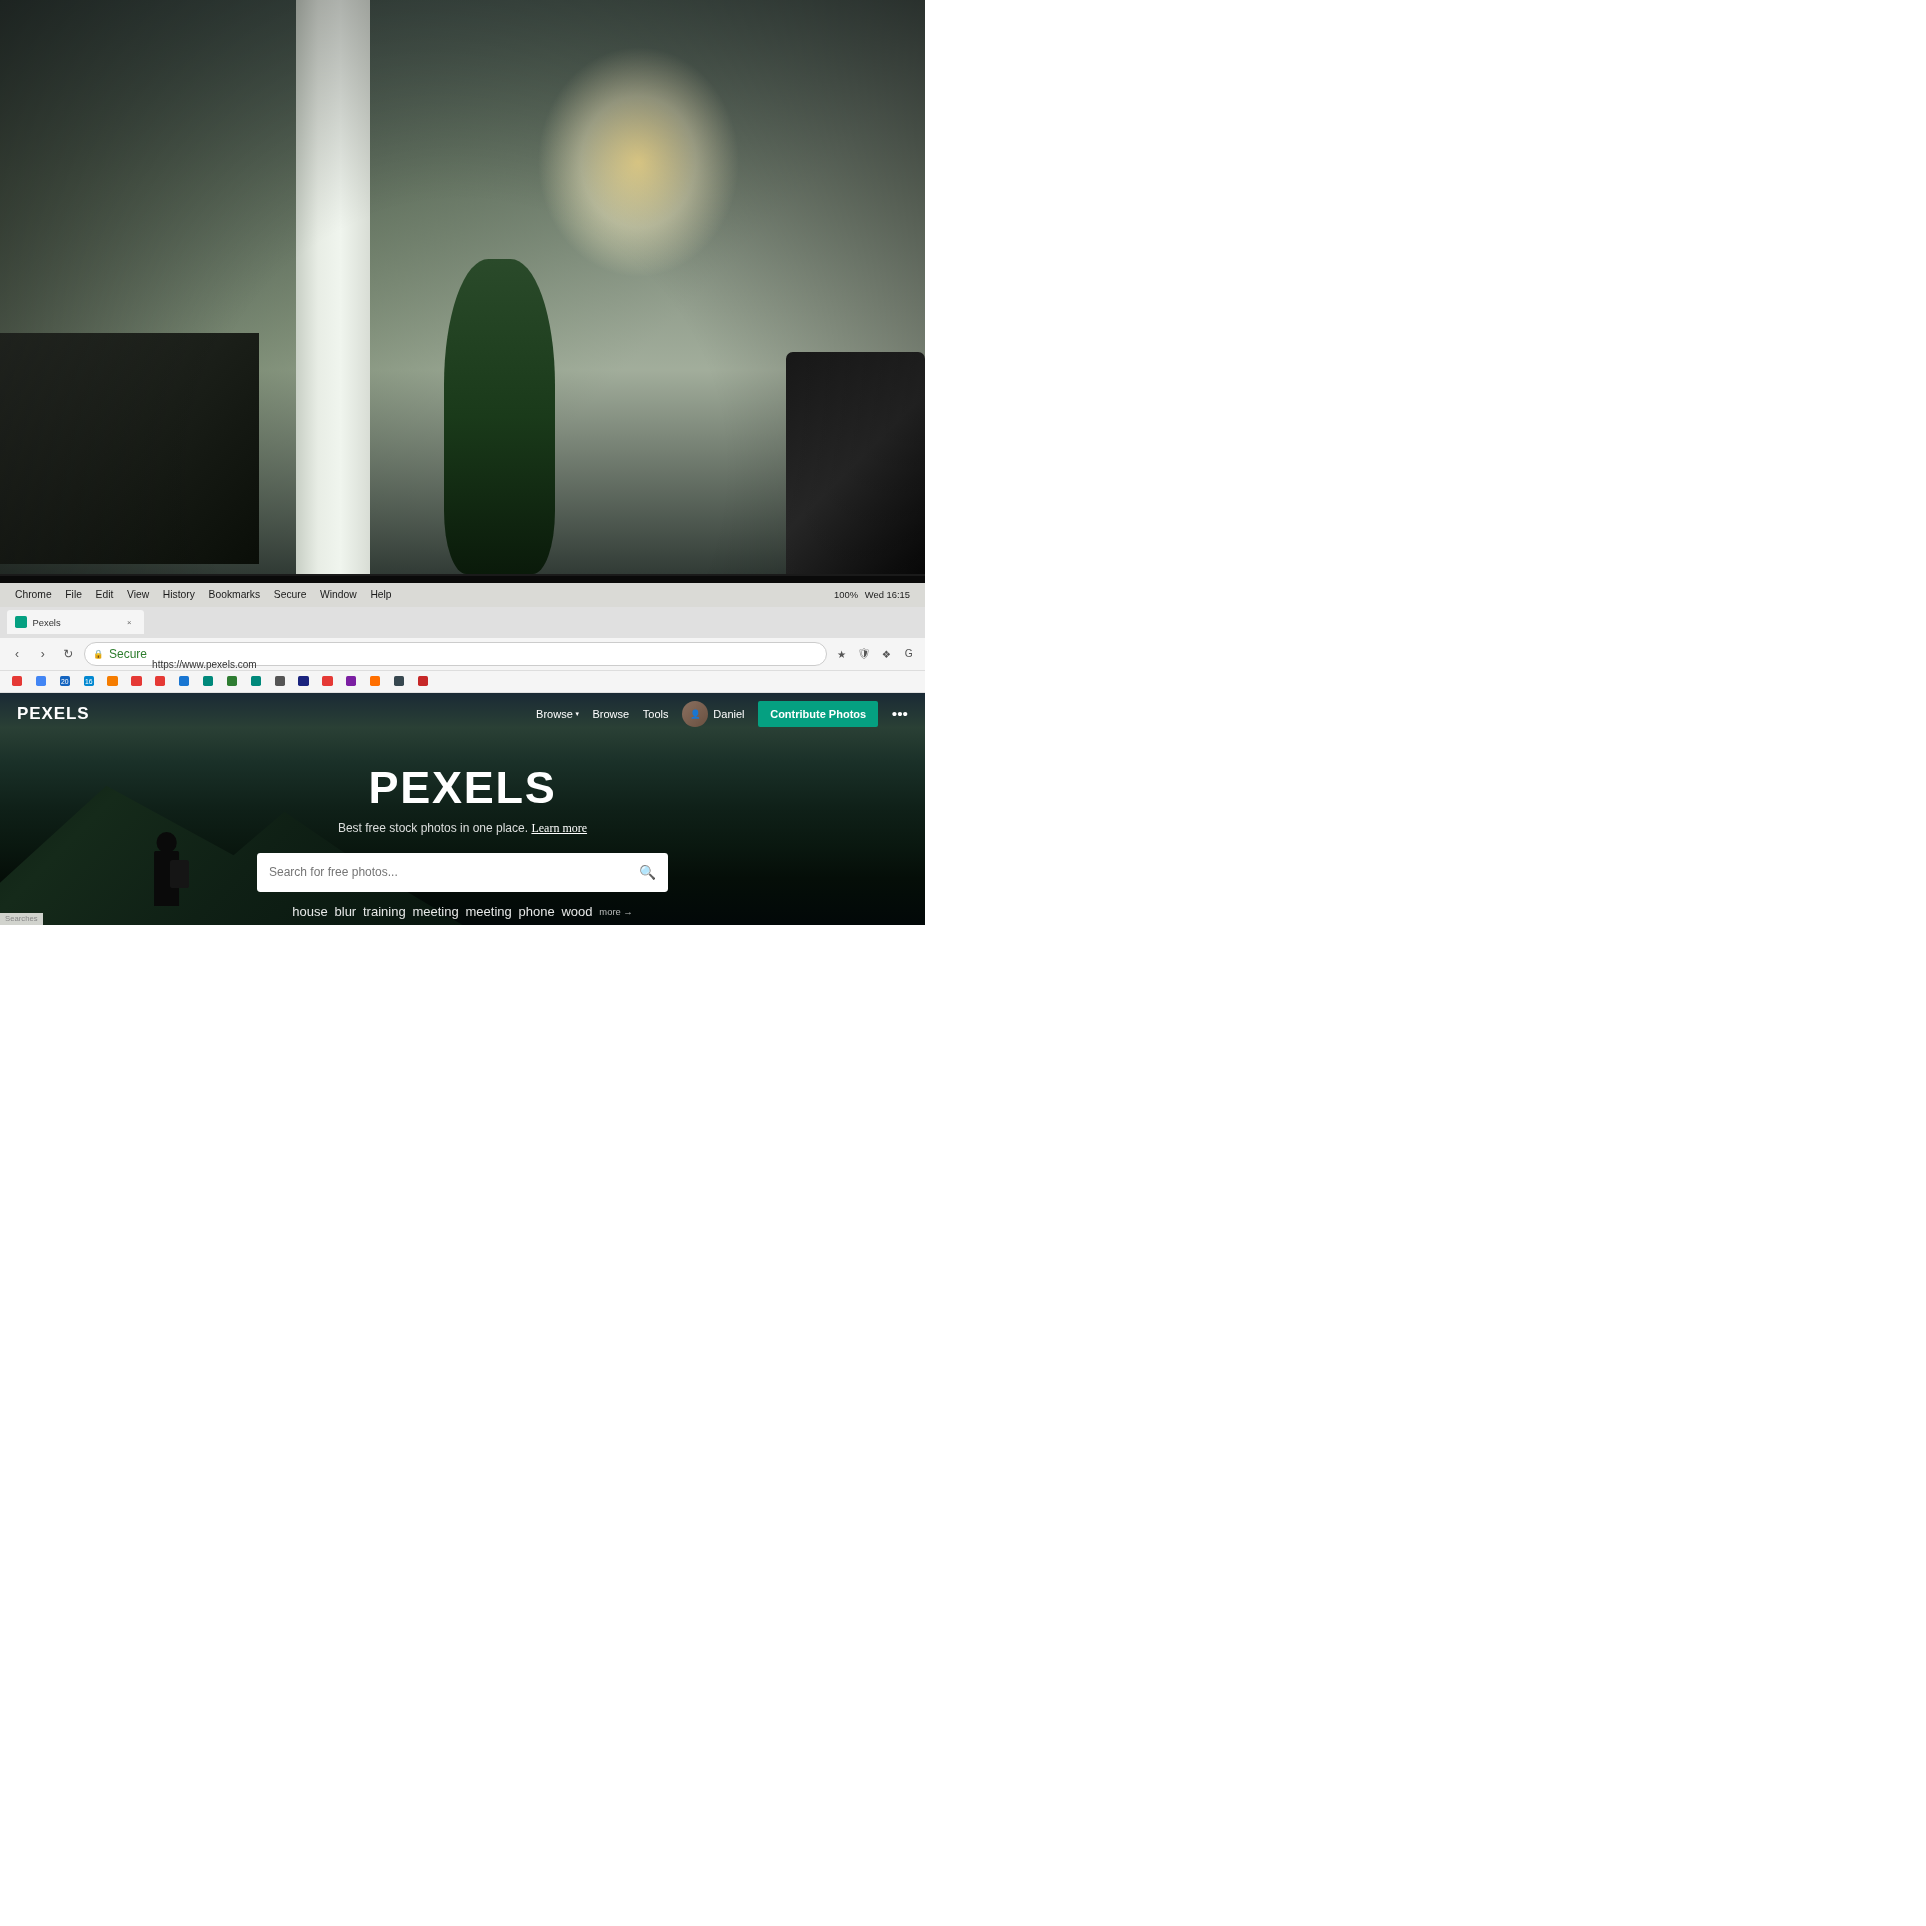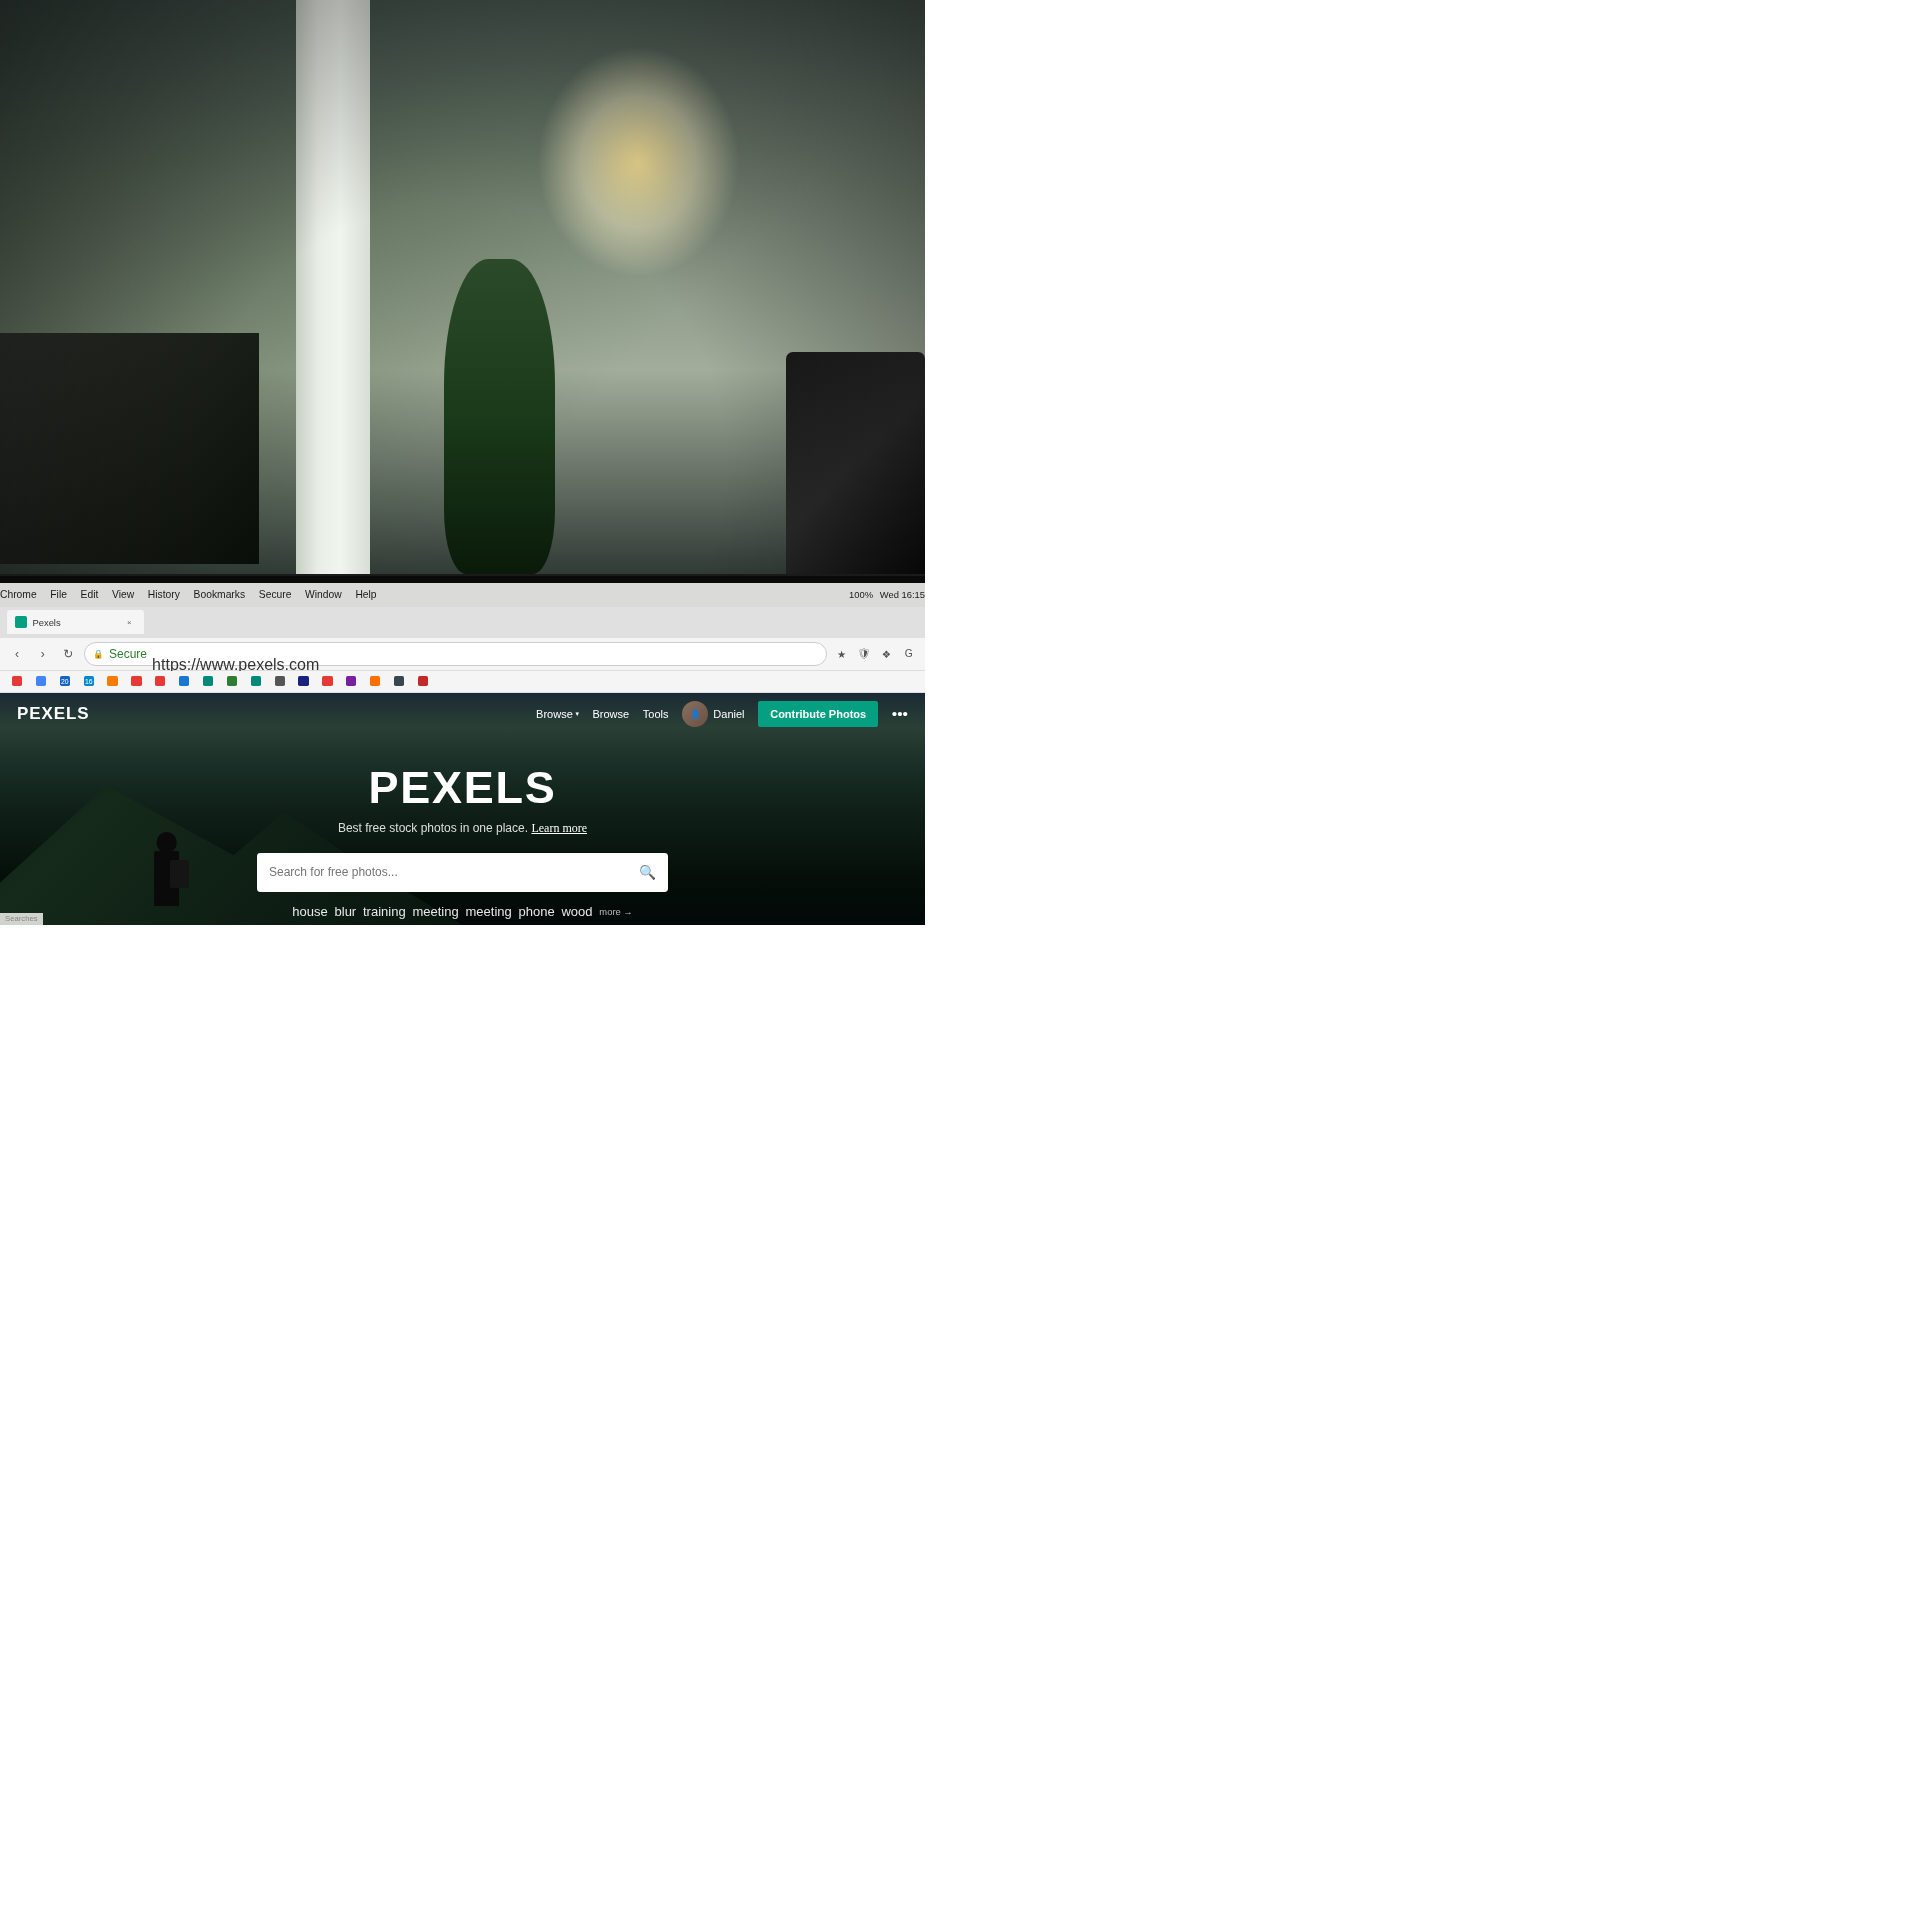--- a/index.html
+++ b/index.html
@@ -116,21 +116,21 @@
       display: flex;
       flex-direction: column;
     }
 
     
     .macos-menubar {
       display: flex;
       align-items: center;
       height: 24px;
       background: rgba(230, 230, 225, 0.95);
-      padding: 0 0;
+      padding: 0 15px;
       font-size: 10.3px;
       color: #1a1a1a;
       gap: 13.7px;
       flex-shrink: 0;
     }
 
     .menubar-item {
       cursor: pointer;
       white-space: nowrap;
       font-size: 10.3px;
@@ -228,21 +228,21 @@
       color: #333;
     }
 
     .secure-icon {
       color: #2d7d2d;
       font-size: 8.6px;
     }
 
     .address-text {
       color: #333;
-      font-size: 16px;
+      font-size: 10px;
       margin-top: 22px;
     }
 
     .toolbar-icons-right {
       display: flex;
       align-items: center;
       gap: 3.4px;
     }
 
     .toolbar-icon-btn {

